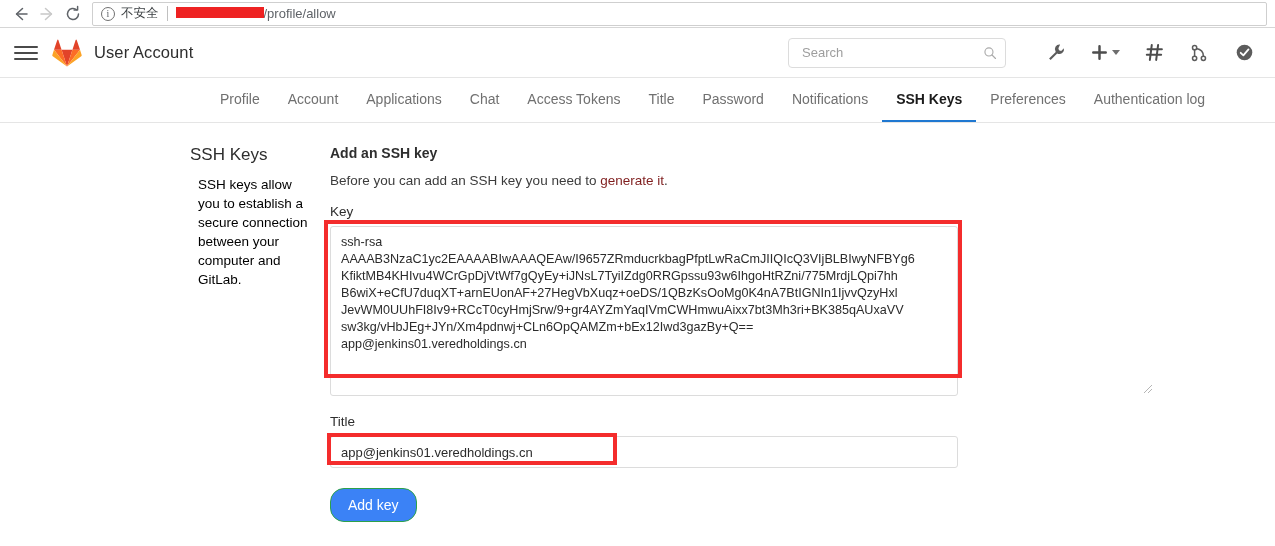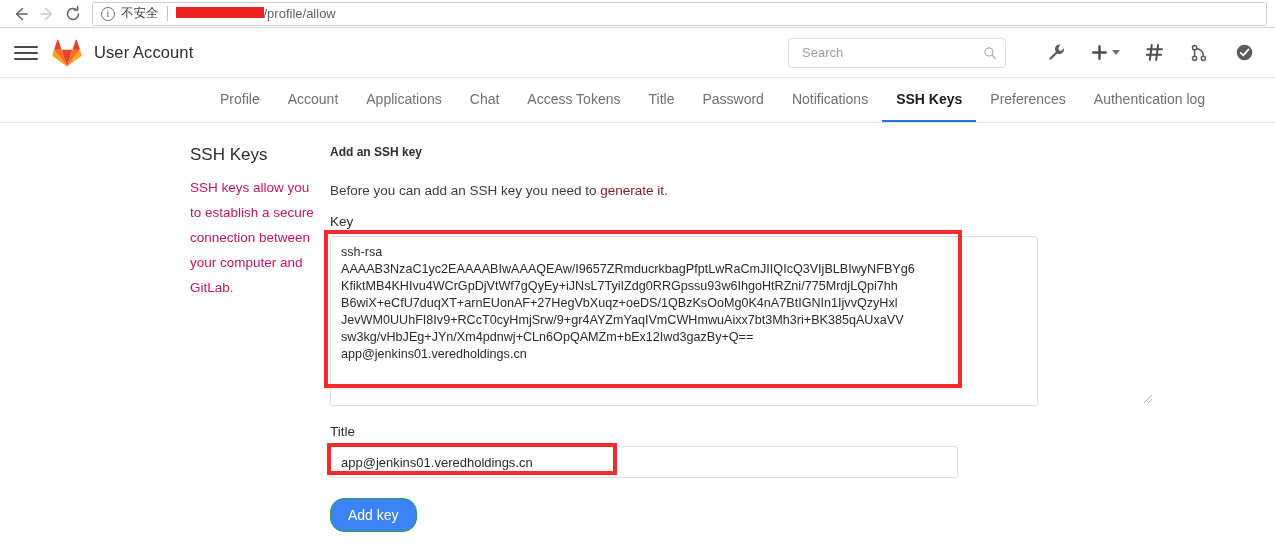--- a/index.html
+++ b/index.html
@@ -189,51 +189,51 @@
     padding-right: 10px;
     flex: none;
   }
   .left-col h4 {
     margin: 0 0 10px 0;
     font-size: 17px;
     font-weight: 400;
     color: #2e2e2e;
   }
   .left-col p {
-    margin: 0;
+    margin: 8px;
     font-size: 13.5px;
-    line-height: 25px;
-    color: #be185d;
+    line-height: 19px;
+    color: #000000;
   }
   .right-col {
     flex: 1;
     padding-right: 120px;
     position: relative;
   }
   .section-title {
-    font-size: 12px;
+    font-size: 14px;
     font-weight: bold;
     color: #2e2e2e;
-    margin-bottom: 24px;
+    margin-bottom: 12px;
   }
   .section-sub {
     font-size: 13.5px;
     color: #3c3c3c;
     margin-bottom: 16px;
   }
   .section-sub a { color: #7f1d1d; text-decoration: none; }
   .field-label {
     font-size: 13.5px;
     color: #2e2e2e;
     margin-bottom: 7px;
   }
 
   .key-wrap { position: relative; }
   textarea.key-input {
-    width: 708px;
+    width: 628px;
     height: 170px;
     border: 1px solid #dcdcdc;
     border-radius: 3px;
     padding: 7px 10px;
     font-size: 12.6px;
     line-height: 17px;
     color: #2b2b2b;
     font-family: "Liberation Sans", sans-serif;
     resize: none;
     outline: none;

